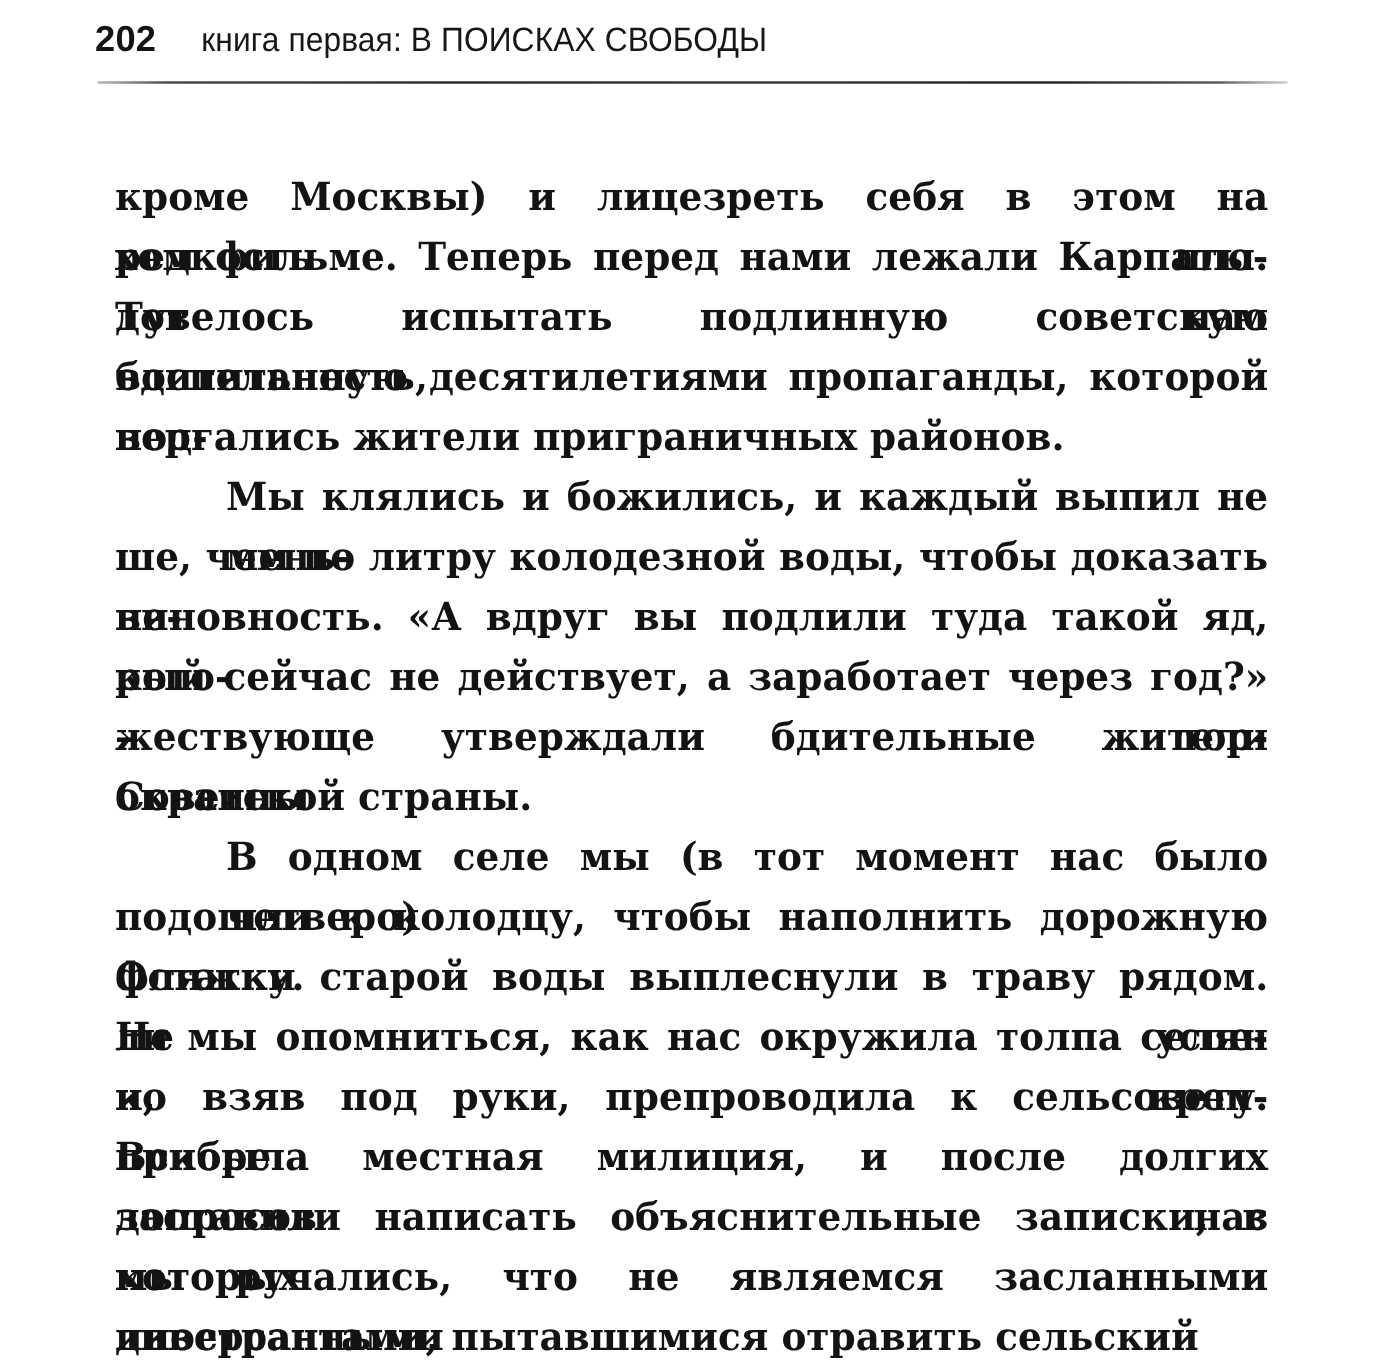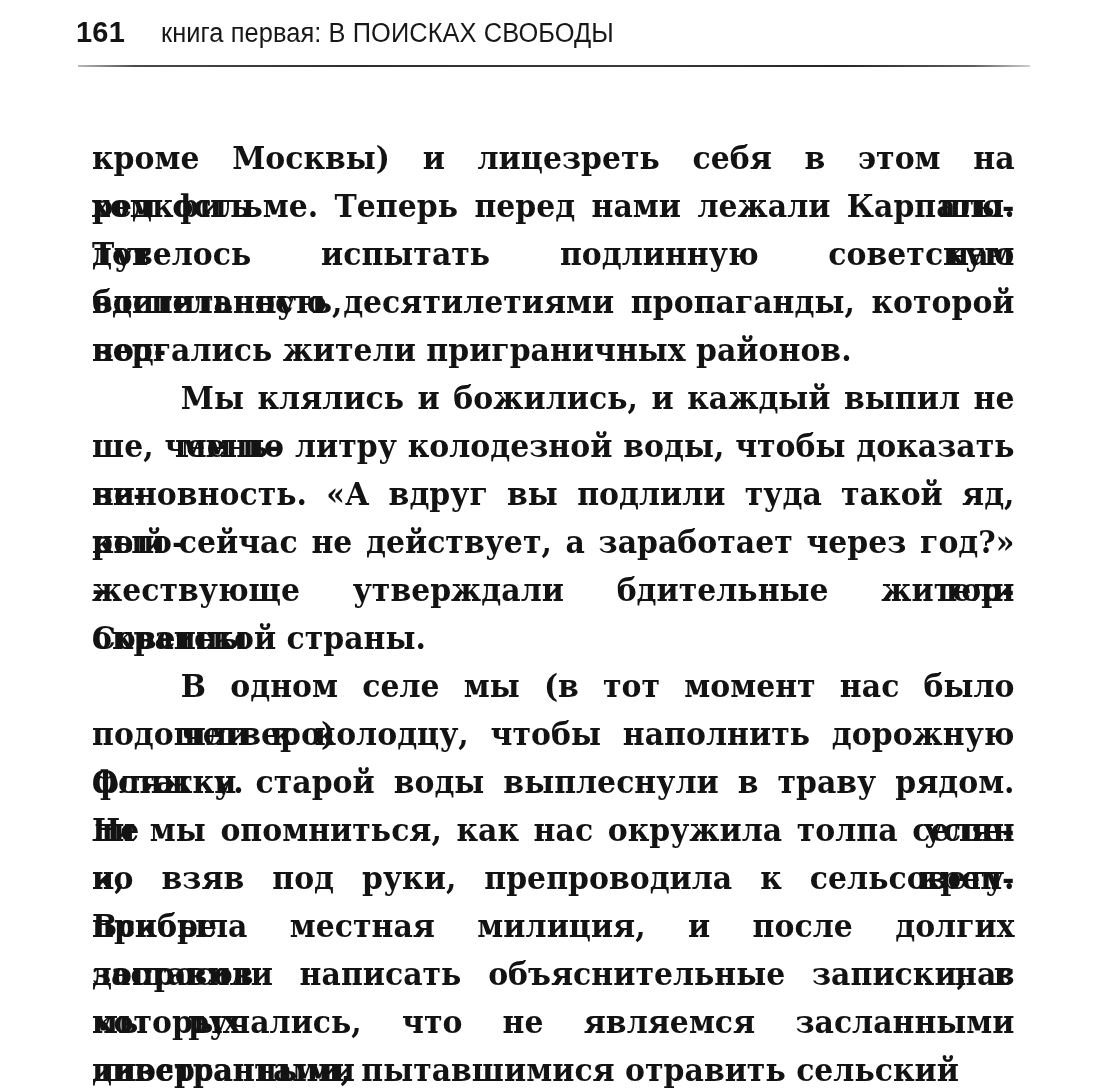--- a/index.html
+++ b/index.html
@@ -114,21 +114,21 @@
     padding-left: 92px;
     box-sizing: border-box;
   }
 </style>
 </head>
 <body>
 
 <div class="page">
 
   <div class="runhead">
-    <span class="folio">161</span>
+    <span class="folio">202</span>
     <span class="runhead-title">книга первая: В ПОИСКАХ СВОБОДЫ</span>
   </div>
 
   <div class="rule"></div>
 
   <div class="textblock">
       <div class="para">
         <div class="line">кроме Москвы) и лицезреть себя в этом на редкость пло-</div>
         <div class="line">хом фильме. Теперь перед нами лежали Карпаты. Тут нам</div>
         <div class="line">довелось испытать подлинную советскую бдительность,</div>

